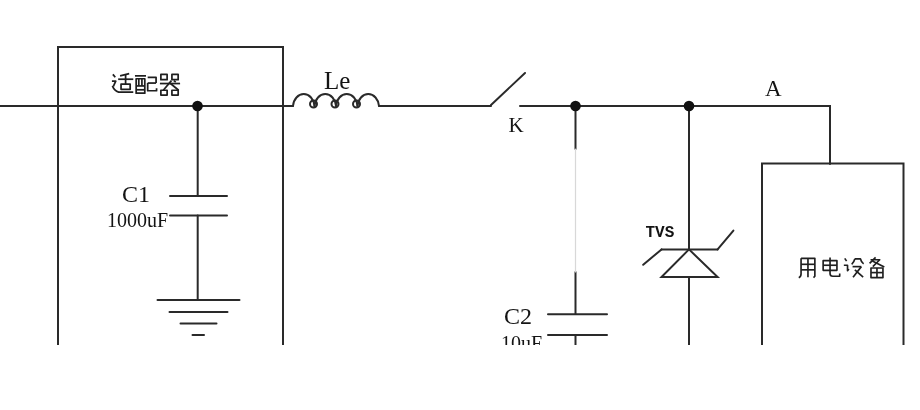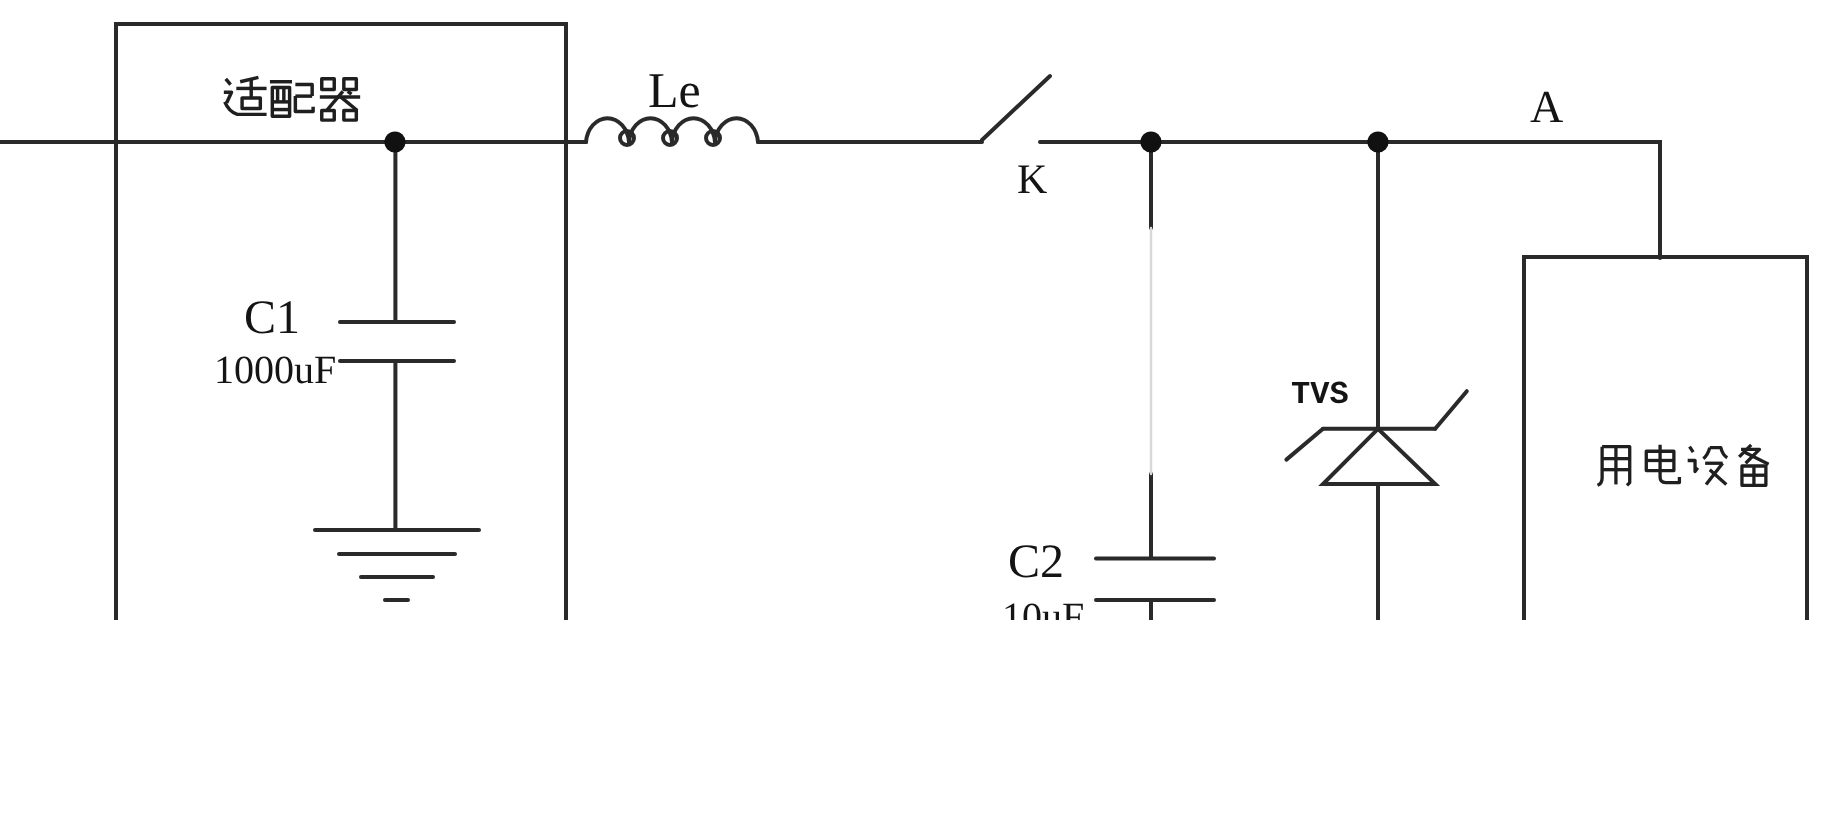--- a/index.html
+++ b/index.html
@@ -1,16 +1,16 @@
 <!DOCTYPE html>
 <html><head>
 <meta charset="utf-8">
 <style>
 html,body{margin:0;padding:0;background:#ffffff;}
-#stage{position:relative;width:920px;height:310px;background:#fff;overflow:hidden;}
+#stage{position:relative;width:920px;height:310px;background:#fff;overflow:hidden;margin-top:35px;}
 svg{display:block;}
 </style>
 </head>
 <body>
 <div id="stage">
 <svg width="920" height="410" viewBox="0 0 920 410" fill="none" stroke-linecap="round">
   <g stroke="#2a2a2a" stroke-width="2">
 
     <path d="M0,71 H293"></path>
     <path d="M379,71 H491"></path>

